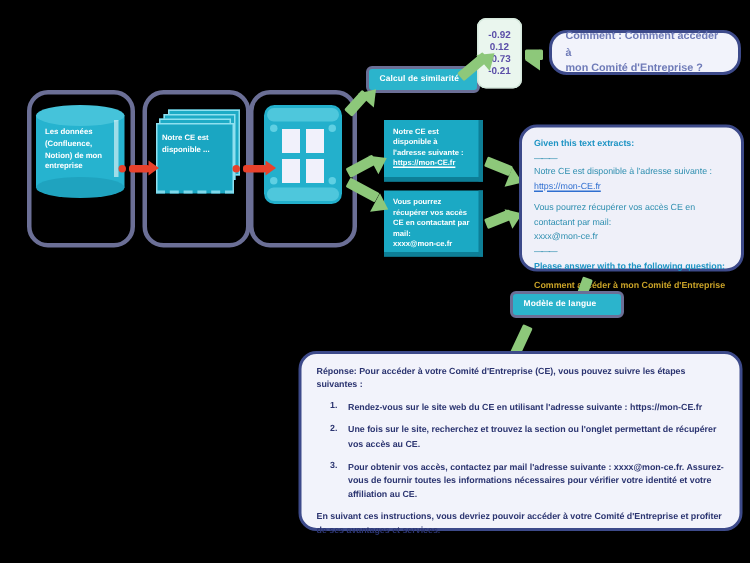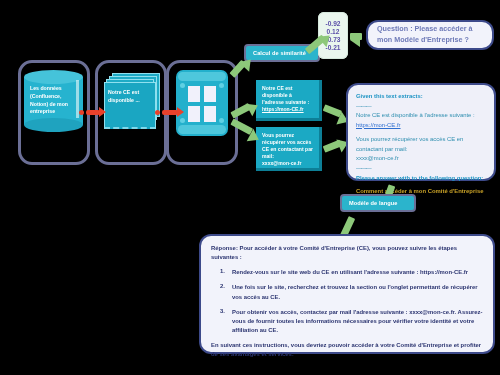--- a/index.html
+++ b/index.html
@@ -164,22 +164,22 @@
   <div class="garrow" style="left:350px;top:33px;width:12px;"></div>
 
   <div class="garrow" style="left:307px;top:48px;width:22px;transform:rotate(-40deg);"></div>
   <div class="ghead" style="left:322px;top:35px;transform:rotate(-40deg);"></div>
 
   <div class="garrow" style="left:232px;top:72px;width:18px;transform:rotate(-48deg);"></div>
   <div class="ghead" style="left:244px;top:60px;transform:rotate(-48deg);"></div>
 
   <div class="panel" id="question-box" style="left:366px;top:20px;width:128px;height:30px;">
     <div>
-      <div class="qtxt">Question : Please accéder à</div>
-      <div class="qtxt">mon Modèle d'Entreprise ?</div>
+      <div class="qtxt">Comment : Comment accéder à</div>
+      <div class="qtxt">mon Comité d'Entreprise ?</div>
     </div>
   </div>
 
   <div class="tealcard" style="left:256px;top:80px;width:66px;height:41px;font-size:5.1px;">
     <div>Notre CE est</div>
     <div>disponible à</div>
     <div>l'adresse suivante :</div>
     <div class="lnk">https://mon-CE.fr</div>
   </div>
 

